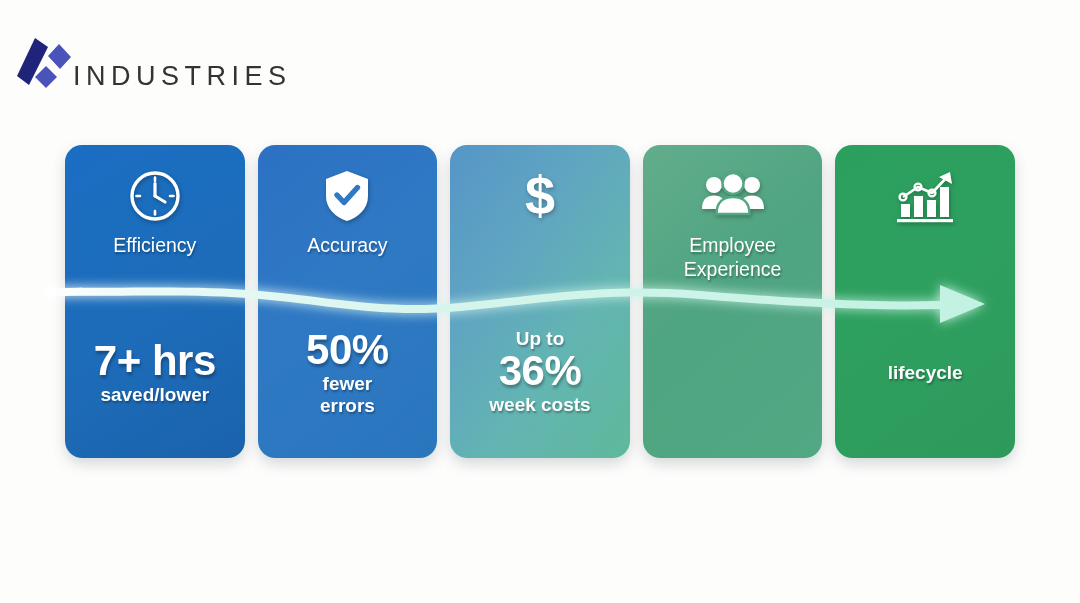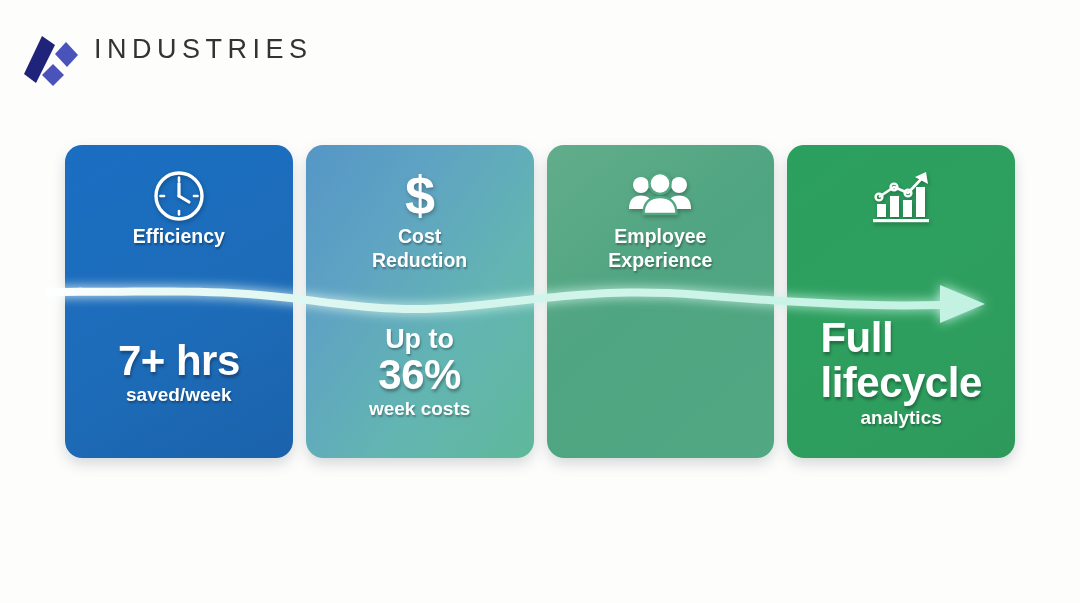--- a/index.html
+++ b/index.html
@@ -11,25 +11,24 @@
     height: 603px;
     background: #fdfdfc;
     font-family: "Liberation Sans", sans-serif;
     overflow: hidden;
     position: relative;
   }
 
   
   #brand-header {
     position: absolute;
-    left: 22px;
+    left: 15px;
     top: 36px;
     display: flex;
-    align-items: flex-start;
-    gap: 14px;
+    align-items: flex-end;
     height: 54px;
   }
   #brand-logo-mark {
     width: 58px;
     height: 52px;
     position: relative;
     flex: none;
   }
   #brand-wordmark {
     font-size: 27px;
@@ -71,40 +70,41 @@
   }
   .card-icon {
     height: 58px;
     display: flex;
     align-items: center;
     justify-content: center;
     filter: drop-shadow(1px 2px 2px rgba(0,0,0,0.28));
   }
   .card-icon svg { display: block; }
   .card-title {
+    margin-top: 9px;
     color: #ffffff;
     font-size: 19.5px;
-    font-weight: bold;
+    font-weight: normal;
     line-height: 1.23;
     text-align: center;
     text-shadow: 1px 2px 2px rgba(0,0,0,0.32);
     padding: 0 6px;
   }
   .card-bottom {
     flex: 1;
     display: flex;
     flex-direction: column;
     align-items: center;
     justify-content: center;
     padding-bottom: 10px;
     box-sizing: border-box;
   }
   .stat-pre {
     color: #ffffff;
-    font-size: 27px;
+    font-size: 19px;
     font-weight: bold;
     line-height: 1.05;
     text-shadow: 1px 2px 2px rgba(0,0,0,0.30);
   }
   .stat-big {
     color: #ffffff;
     font-size: 42px;
     font-weight: bold;
     line-height: 1.06;
     letter-spacing: -0.5px;
@@ -165,33 +165,47 @@
           <line x1="9.5" y1="28" x2="13" y2="28" stroke="#ffffff" stroke-width="2.6" stroke-linecap="round"></line>
           <line x1="43" y1="28" x2="46.5" y2="28" stroke="#ffffff" stroke-width="2.6" stroke-linecap="round"></line>
           <line x1="28" y1="28" x2="28" y2="15.5" stroke="#ffffff" stroke-width="3.2" stroke-linecap="round"></line>
           <line x1="28" y1="28" x2="38" y2="34" stroke="#ffffff" stroke-width="3.2" stroke-linecap="round"></line>
         </svg>
       </div>
       <div class="card-title">Efficiency</div>
     </div>
     <div class="card-bottom">
       <div class="stat-big">7+ hrs</div>
-      <div class="stat-sub">saved/week</div>
-    </div>
-  </div>
-
+      <div class="stat-sub">saved/lower</div>
+    </div>
+  </div>
+
+  <div class="metric-card card-c2">
+    <div class="card-top">
+      <div class="card-icon">
+        <svg width="50" height="56" viewBox="0 0 50 56" xmlns="http://www.w3.org/2000/svg">
+          <path d="M25 3 L46 11 V28 C46 41 36 49.5 25 53 C14 49.5 4 41 4 28 V11 Z" fill="#ffffff"></path>
+          <path d="M15 27 L22 34.5 L35.5 19.5" fill="none" stroke="#2f79c4" stroke-width="5.4" stroke-linecap="round" stroke-linejoin="round"></path>
+        </svg>
+      </div>
+      <div class="card-title">Accuracy</div>
+    </div>
+    <div class="card-bottom">
+      <div class="stat-big">50%</div>
+      <div class="stat-sub">fewer<br>errors</div>
+    </div>
+  </div>
 
   <div class="metric-card card-c3">
     <div class="card-top">
       <div class="card-icon">
         <svg width="44" height="58" viewBox="0 0 44 58" xmlns="http://www.w3.org/2000/svg">
           <text x="22" y="47" text-anchor="middle" font-family="Liberation Sans, sans-serif" font-size="54" font-weight="bold" fill="#ffffff">$</text>
         </svg>
       </div>
-      <div class="card-title">Cost<br>Reduction</div>
     </div>
     <div class="card-bottom">
       <div class="stat-pre">Up to</div>
       <div class="stat-big">36%</div>
       <div class="stat-sub">week costs</div>
     </div>
   </div>
 
   <div class="metric-card card-c4">
     <div class="card-top">
@@ -220,22 +234,21 @@
           <rect x="3" y="51" width="56" height="3.2" fill="#ffffff"></rect>
           <polyline points="9,29 24,19 38,25 54,8" fill="none" stroke="#ffffff" stroke-width="2.6" stroke-linejoin="round"></polyline>
           <circle cx="9" cy="29" r="3.4" fill="none" stroke="#ffffff" stroke-width="2.4"></circle>
           <circle cx="24" cy="19" r="3.4" fill="none" stroke="#ffffff" stroke-width="2.4"></circle>
           <circle cx="38" cy="25" r="3.4" fill="none" stroke="#ffffff" stroke-width="2.4"></circle>
           <polygon points="56,4 58,16 45,9" fill="#ffffff"></polygon>
         </svg>
       </div>
     </div>
     <div class="card-bottom">
-      <div class="stat-big">Full<br>lifecycle</div>
-      <div class="stat-sub">analytics</div>
+      <div class="stat-sub">lifecycle</div>
     </div>
   </div>
 </div>
 
 <svg id="flow-ribbon" viewBox="0 0 1080 100" xmlns="http://www.w3.org/2000/svg">
   <defs>
     <linearGradient id="ribbonGrad" x1="0" y1="0" x2="1" y2="0">
       <stop offset="0%" stop-color="#ffffff"></stop>
       <stop offset="12%" stop-color="#eafaf6"></stop>
       <stop offset="45%" stop-color="#d4f5ec"></stop>

